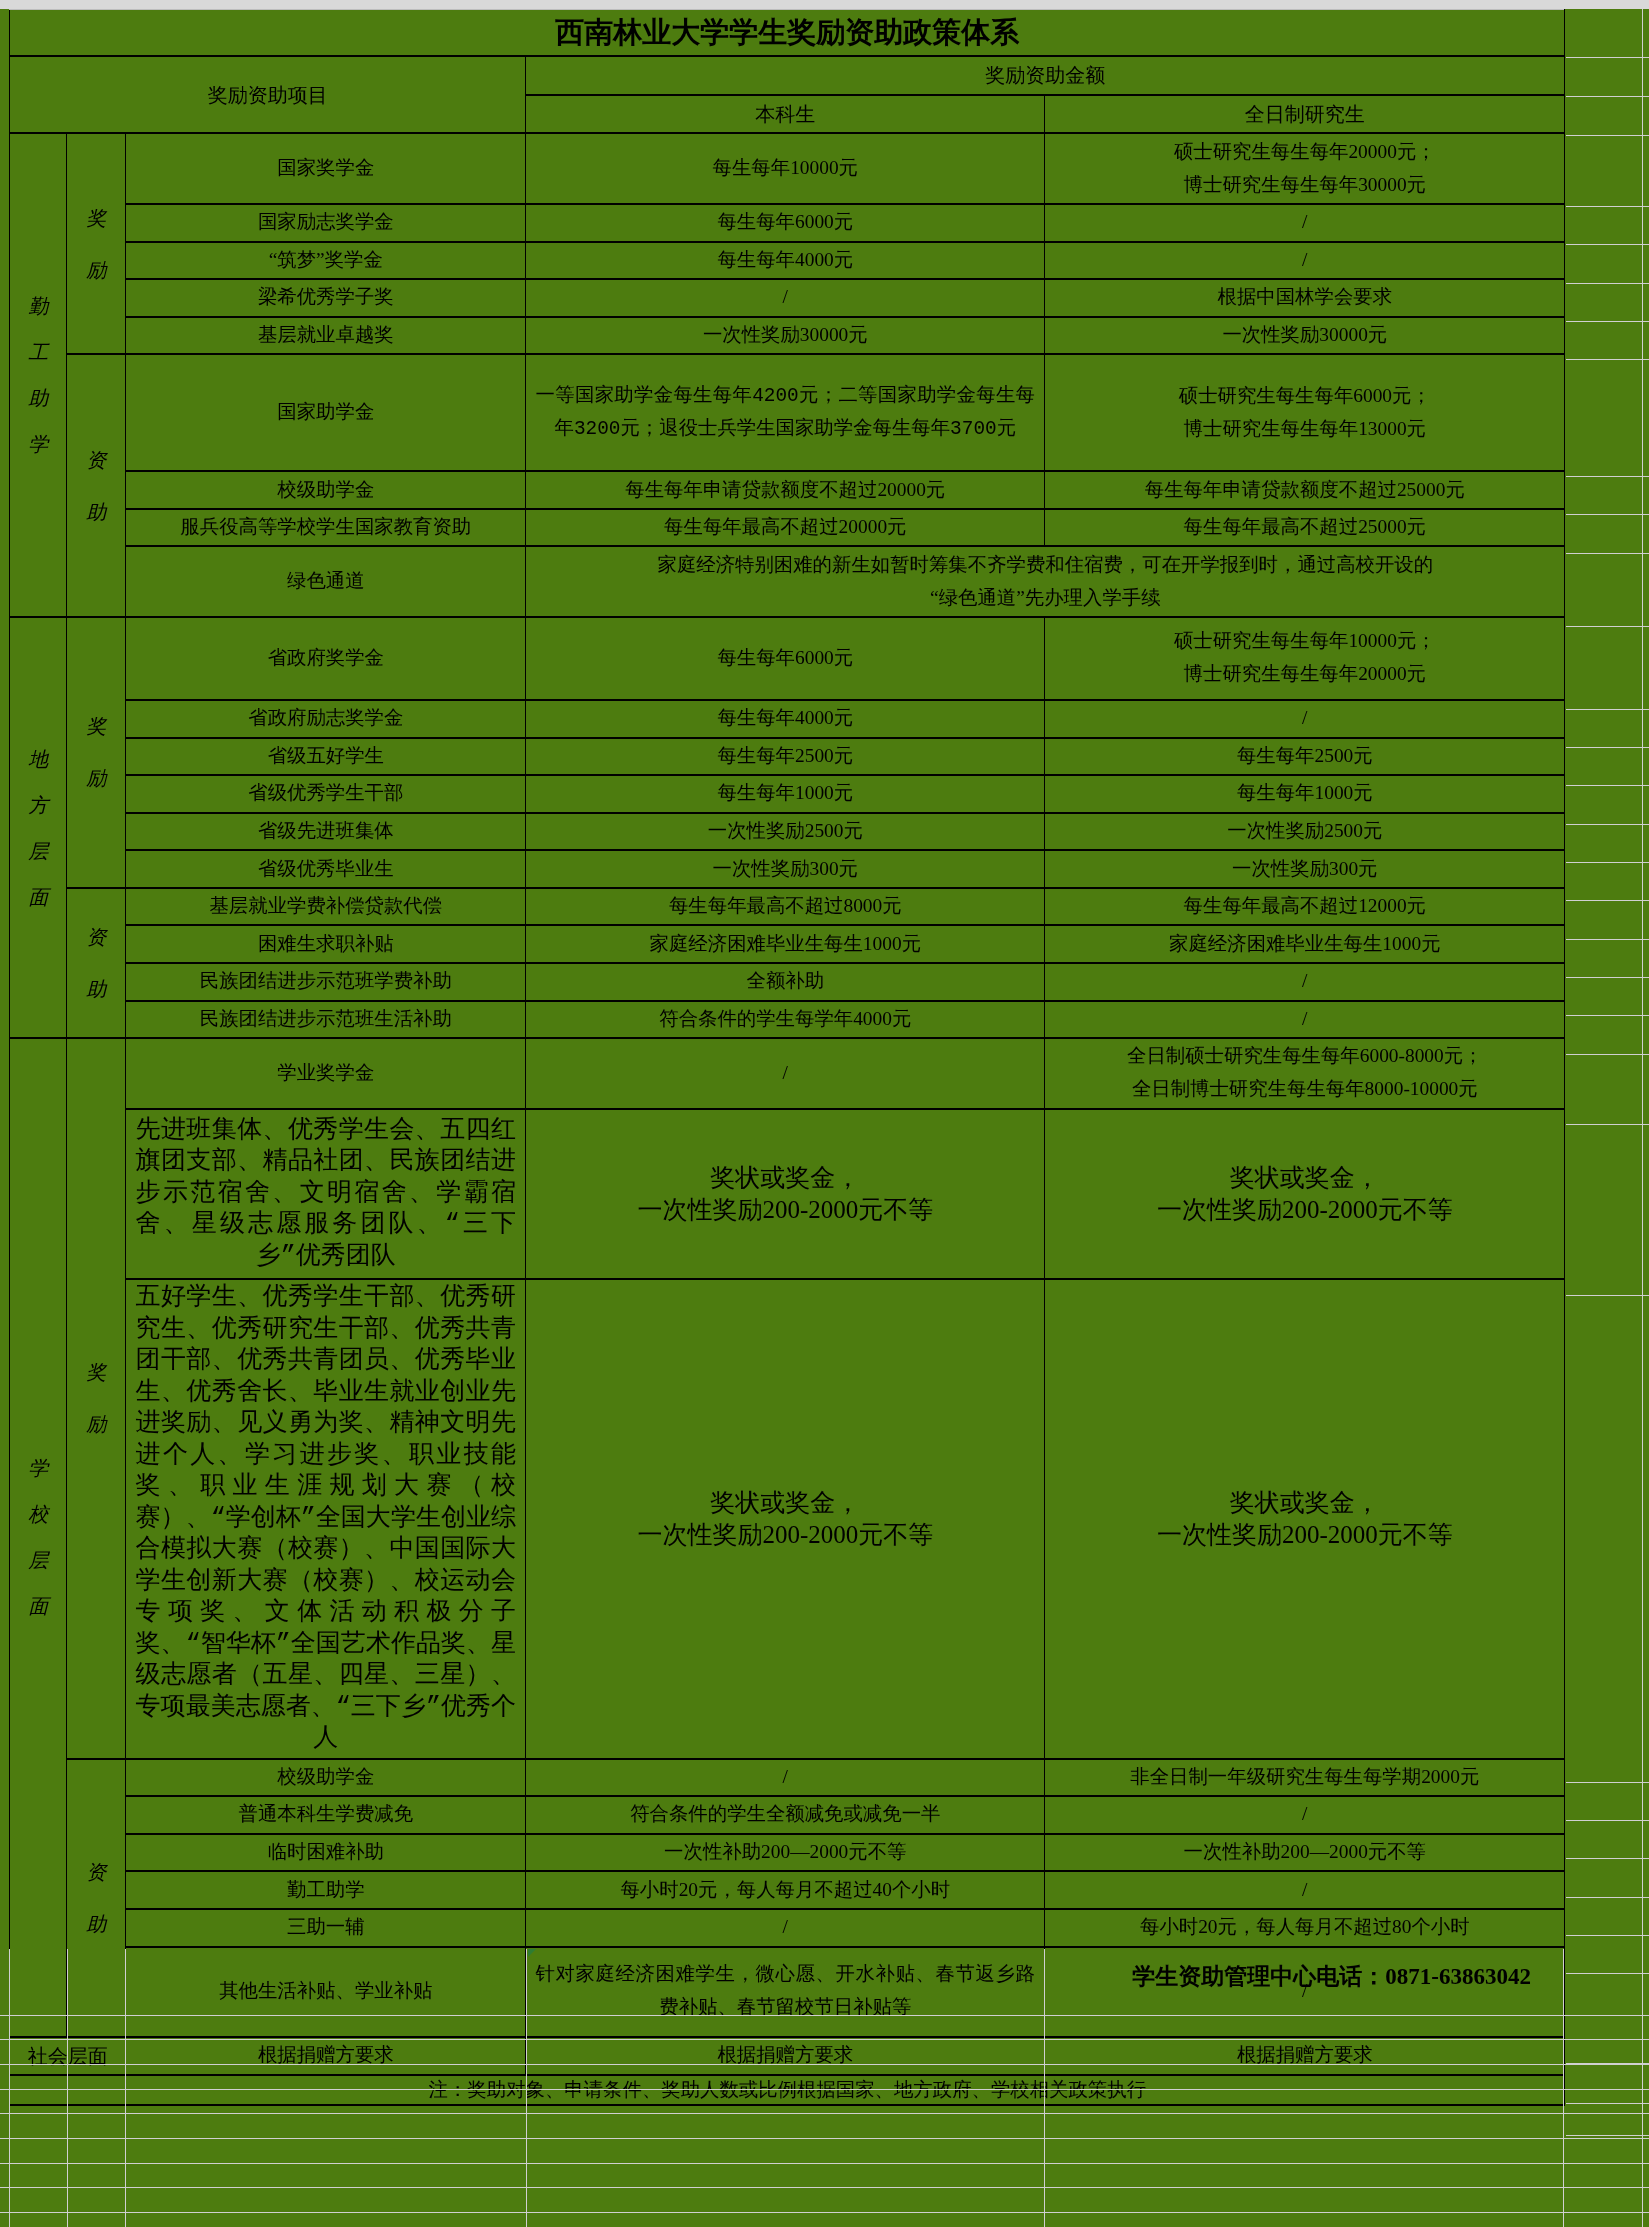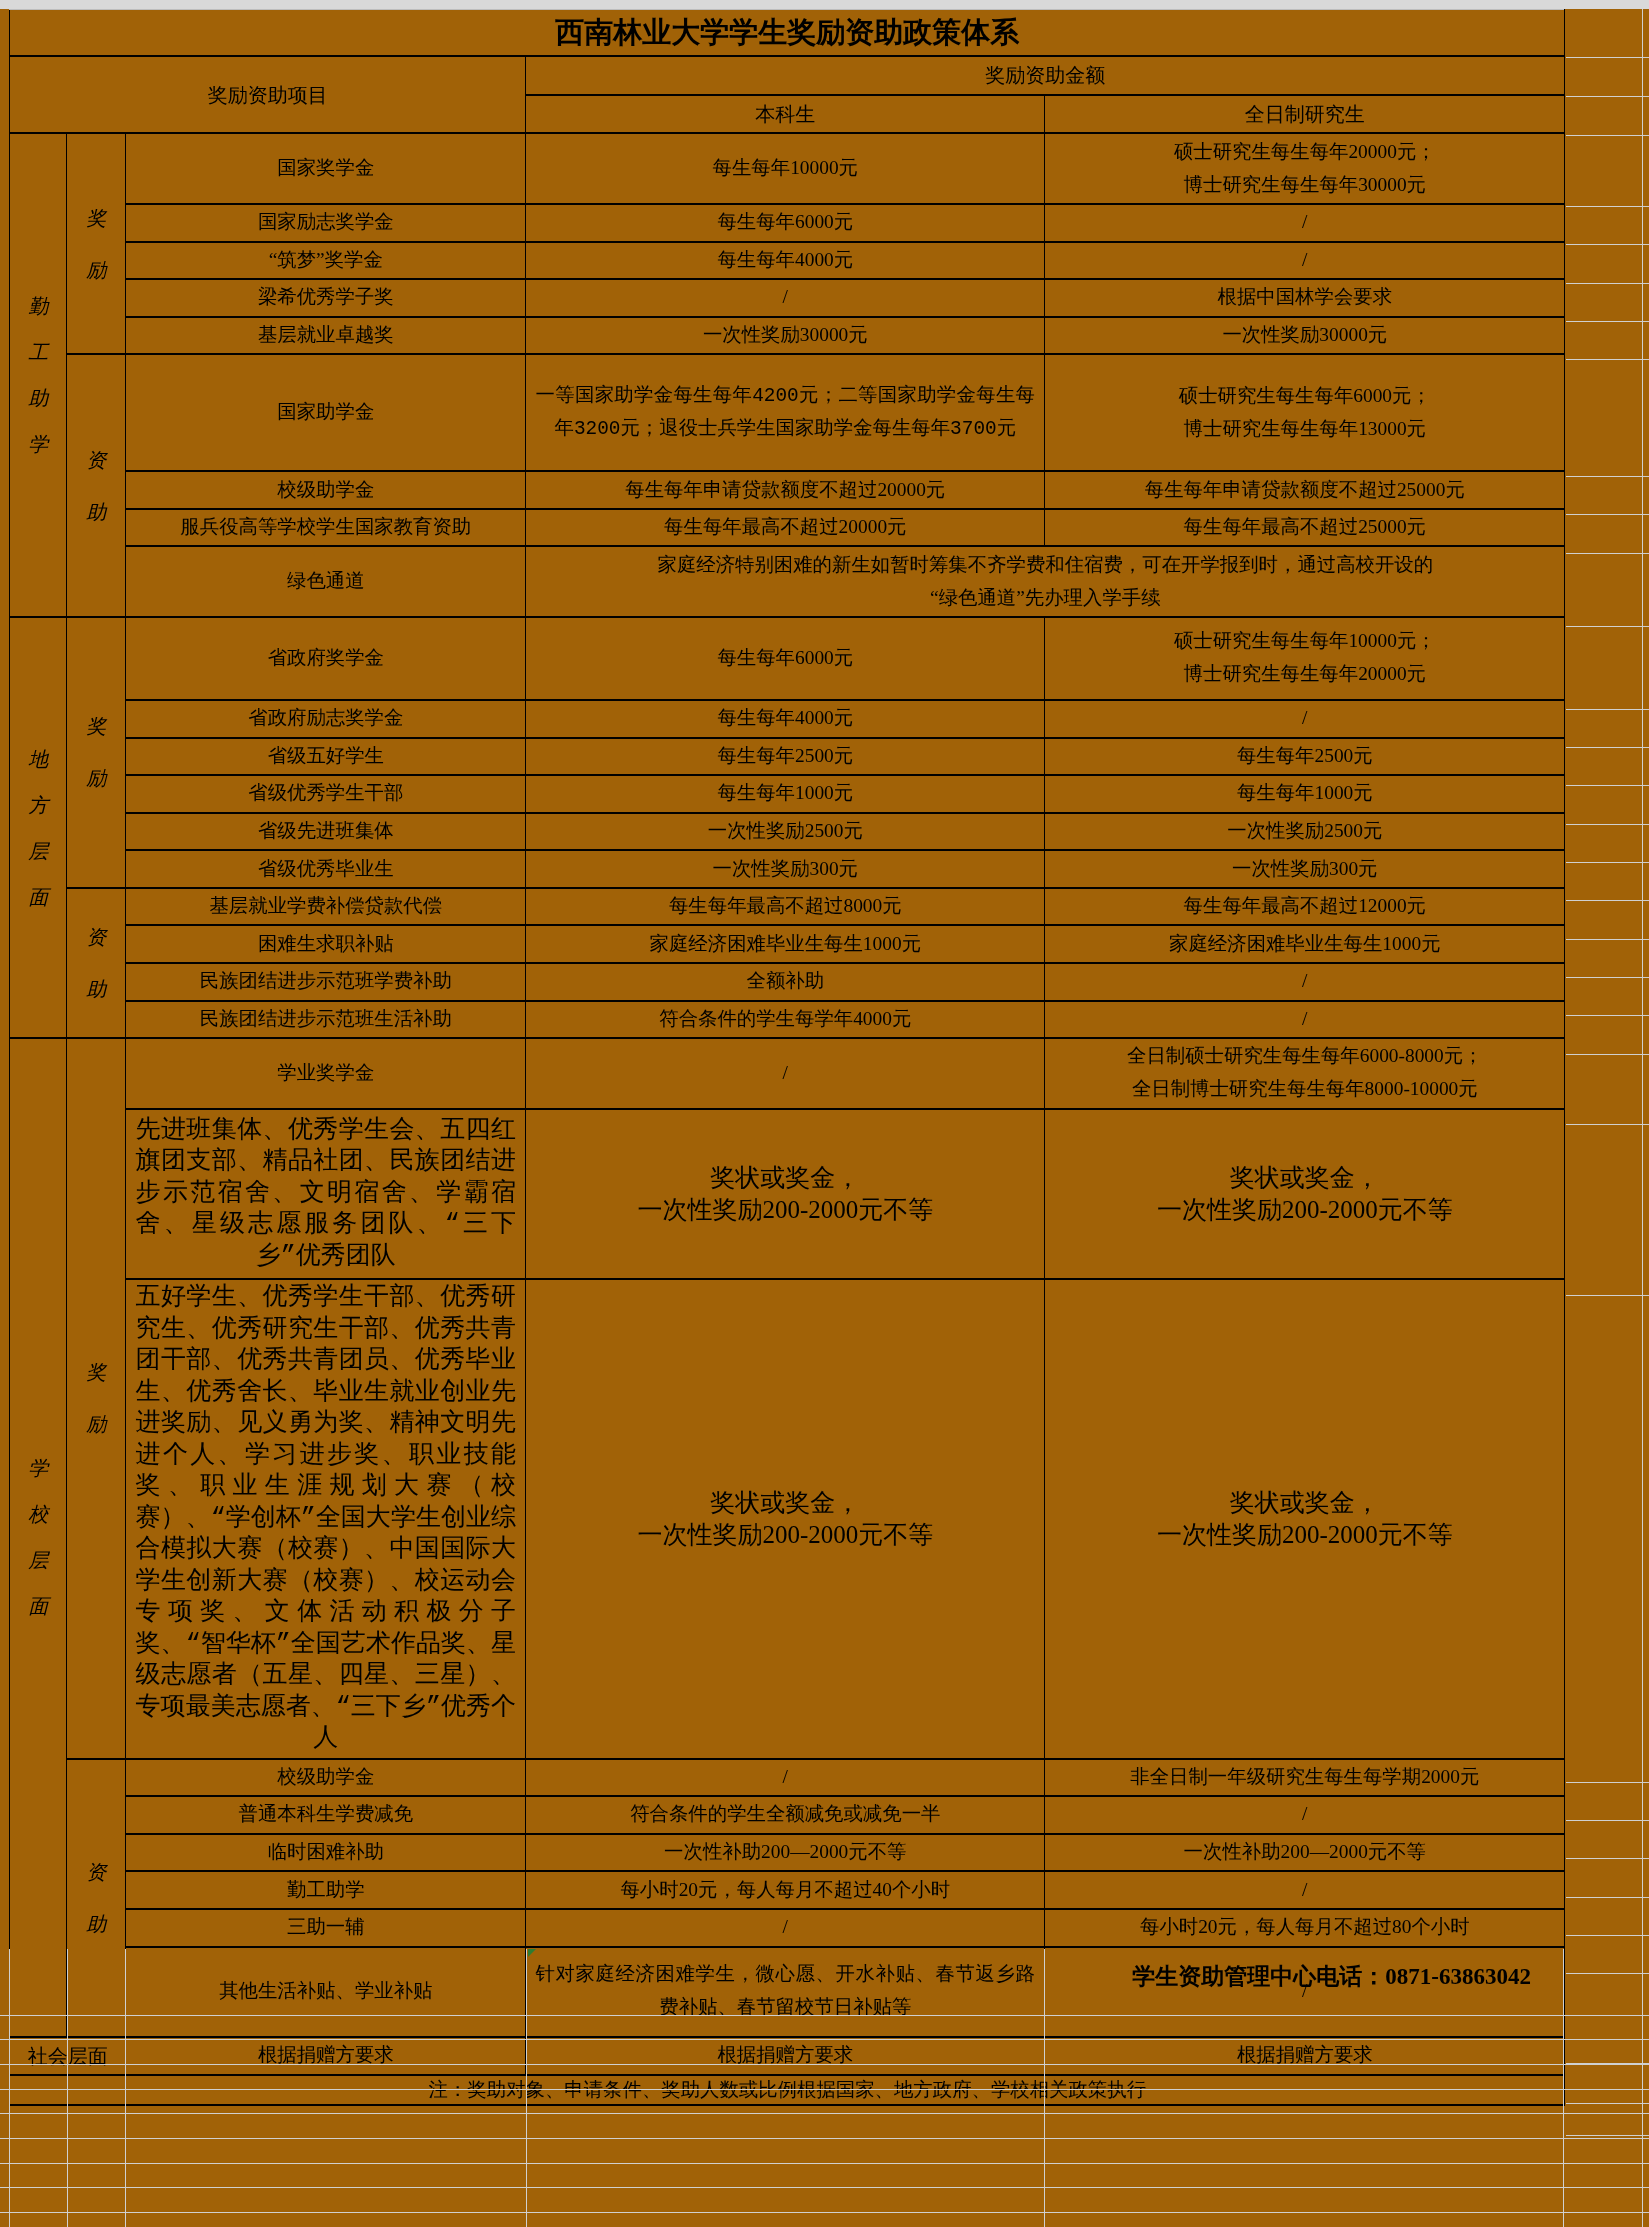--- a/index.html
+++ b/index.html
@@ -1,16 +1,16 @@
 <!DOCTYPE html>
 <html style="font-size:10.7px"><head>
 <meta charset="utf-8">
 <style>
   html,body{margin:0;padding:0;background:#fff;}
-  .page{position:relative;width:1650px;height:2227px;background:#a16207;overflow:hidden;
+  .page{position:relative;width:1650px;height:2227px;background:#4d7c0f;overflow:hidden;
         font-family:"Liberation Serif","DejaVu Serif",serif;color:#000;}
   .topstrip{position:absolute;left:0;top:0;width:1650px;height:8.7px;background:#d9d9d9;}
   table.policy{position:absolute;left:9.3px;top:8.7px;width:1555px;border-collapse:collapse;table-layout:fixed;}
   td{border:1.3px solid #000;border-top-width:2.7px;border-bottom-width:2.7px;
      text-align:center;vertical-align:middle;font-size:19.4px;line-height:1.7;
      white-space:pre-line;padding:1.3px 6.7px;overflow:hidden;}
   tr.trow td{border-top:0.7px solid #bdbdbd;font-size:29px;font-weight:bold;line-height:1.2;}
   td.hdr{font-size:20px;}
   td.vlab div{width:1.15em;margin:0 auto;word-break:break-all;line-height:2.3;font-size:20px;font-style:italic;}
   td.grp div{line-height:2.6;}

